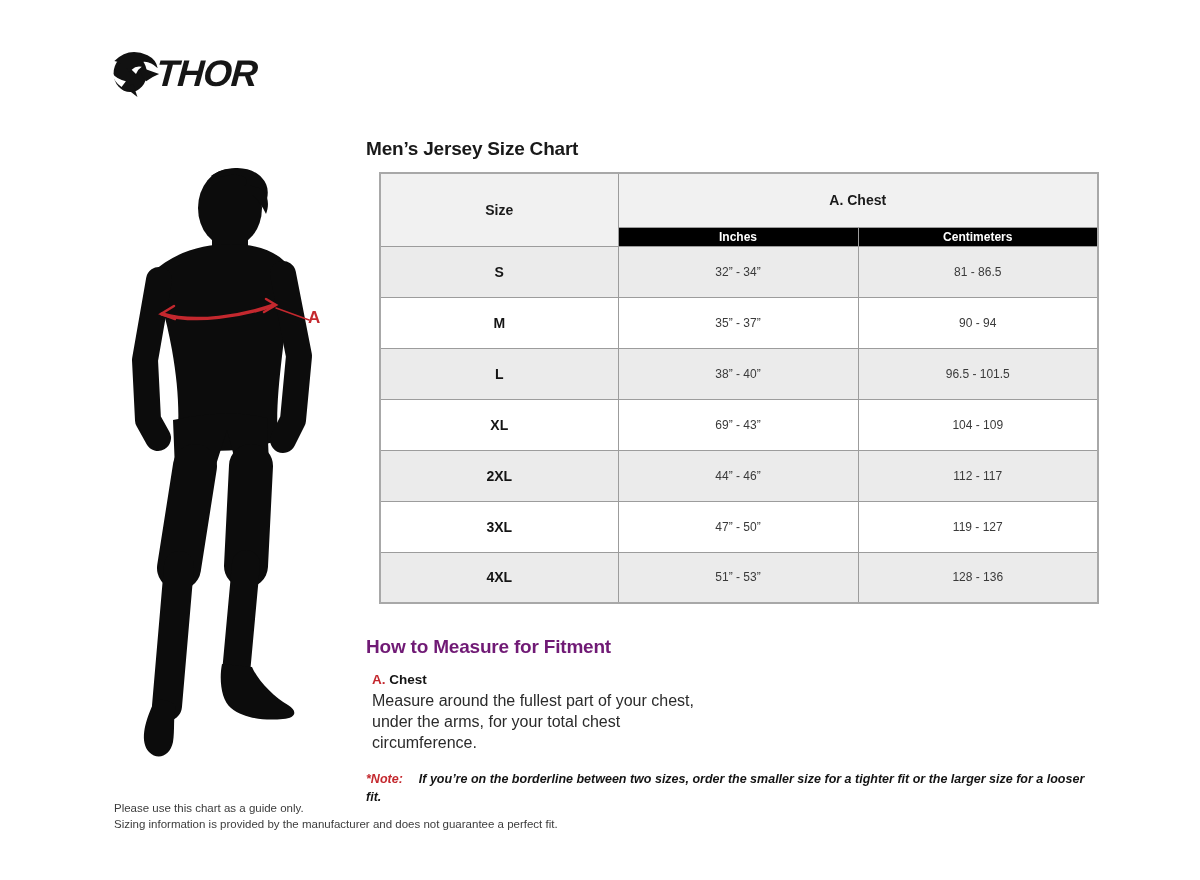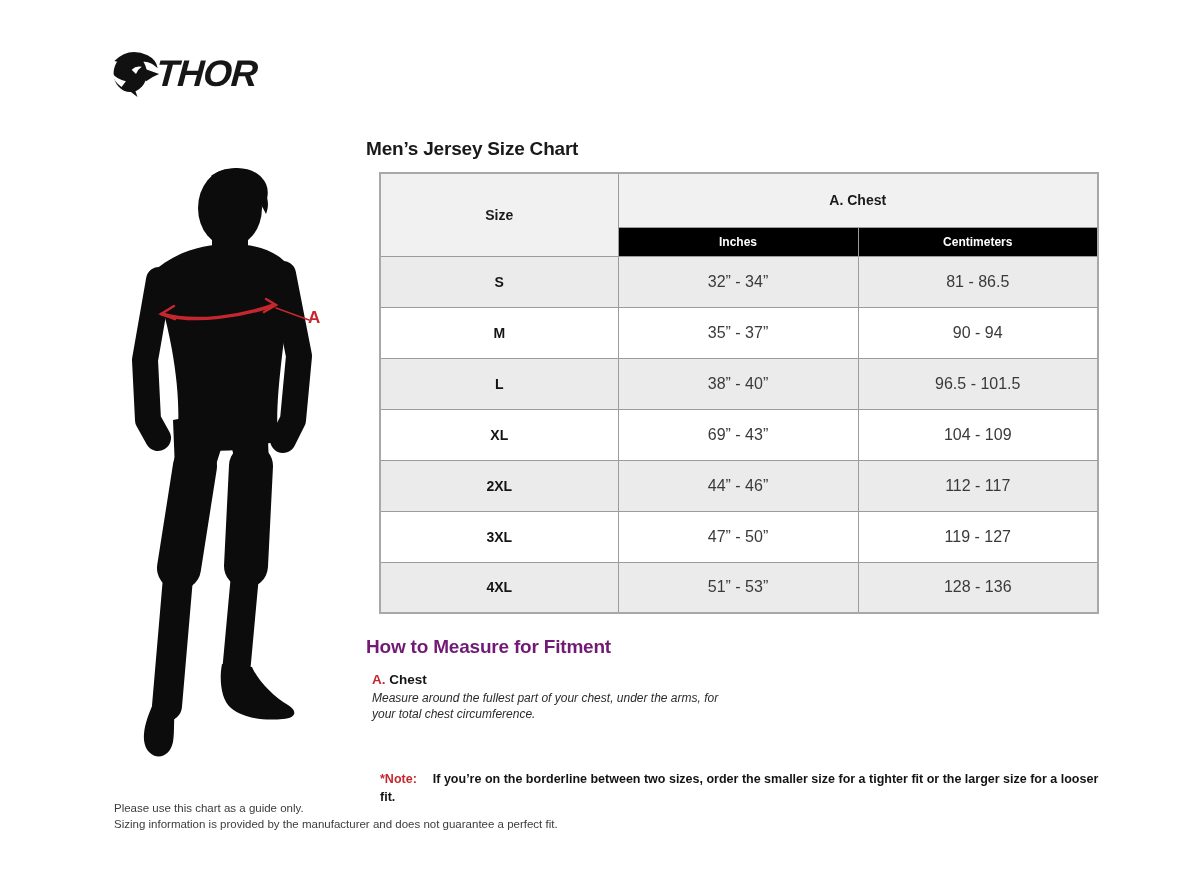--- a/index.html
+++ b/index.html
@@ -70,58 +70,57 @@
     table-layout: fixed;
     border: 2px solid #a8a8a8;
   }
   .size-table th, .size-table td {
     border: 1px solid #9c9c9c;
     text-align: center;
     vertical-align: middle;
     color: #1d1d1d;
   }
   .size-table thead tr.group-row { height: 54px; }
-  .size-table thead tr.unit-row  { height: 29px; }
+  .size-table thead tr.unit-row  { height: 19px; }
   .size-table tbody tr { height: 51px; }
   .col-size { width: 238px; }
   .col-in   { width: 240px; }
   .col-cm   { width: 240px; }
   th.size-h, th.group-h {
     background: #f1f1f1;
     font-size: 14px;
     font-weight: bold;
     color: #1a1a1a;
   }
   th.unit-h {
     background: #000000;
     color: #ffffff;
     font-size: 12px;
     font-weight: bold;
     padding: 0;
   }
   td.size-cell { font-weight: bold; font-size: 14px; color: #141414; }
-  td.value-cell { font-weight: normal; font-size: 16px; color: #3a3a3a; }
+  td.value-cell { font-weight: normal; font-size: 12px; color: #3a3a3a; }
   .size-table tbody tr:nth-child(odd) { background: #ebebeb; }
   .size-table tbody tr:nth-child(even) { background: #ffffff; }
 
   
   .measure-item { position: absolute; left: 372px; top: 672px; width: 360px; }
   .measure-name { font-size: 13.5px; font-weight: bold; color: #141414; }
   .measure-name .red-key { color: #c4282e; }
   .measure-desc {
     margin-top: 4px;
-    font-size: 12px;
+    font-size: 16px;
     line-height: 1.3;
     color: #2b2b2b;
     width: 352px;
-    font-style: italic;
-  }
-
-  
-  .note { position: absolute; left: 380px; top: 769px; width: 720px; }
+  }
+
+  
+  .note { position: absolute; left: 366px; top: 769px; width: 720px; font-style: italic; }
   .note-label { color: #c4282e; font-weight: bold; font-size: 12.5px; margin-right: 16px; }
   .note-text { font-weight: bold; font-size: 12.5px; color: #141414; }
 
   
   .disclaimer {
     position: absolute;
     left: 114px; top: 801px;
     font-size: 11.5px;
     line-height: 1.35;
     color: #3c3c3c;

